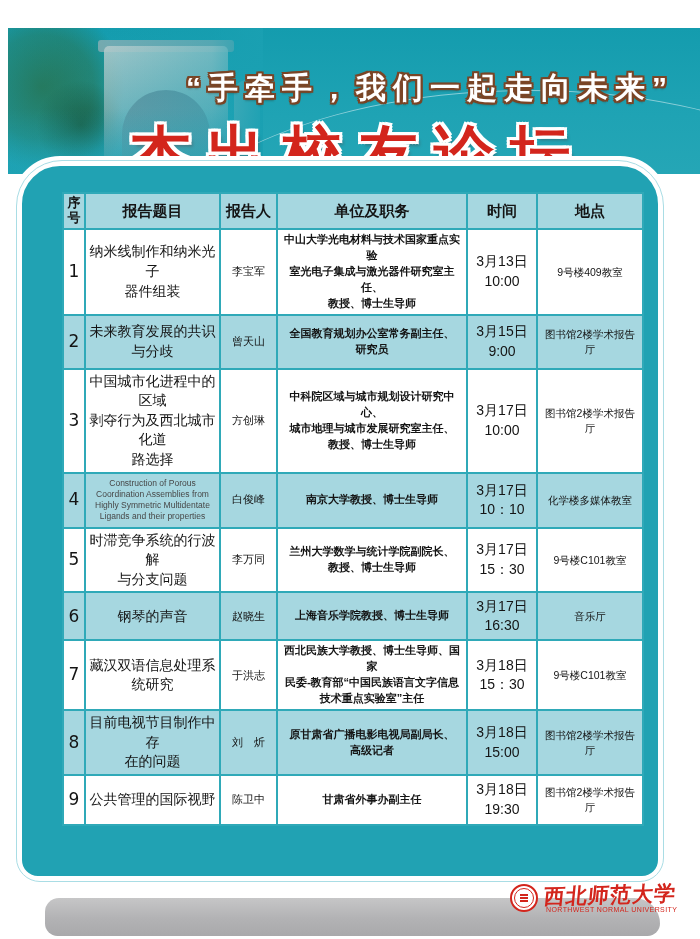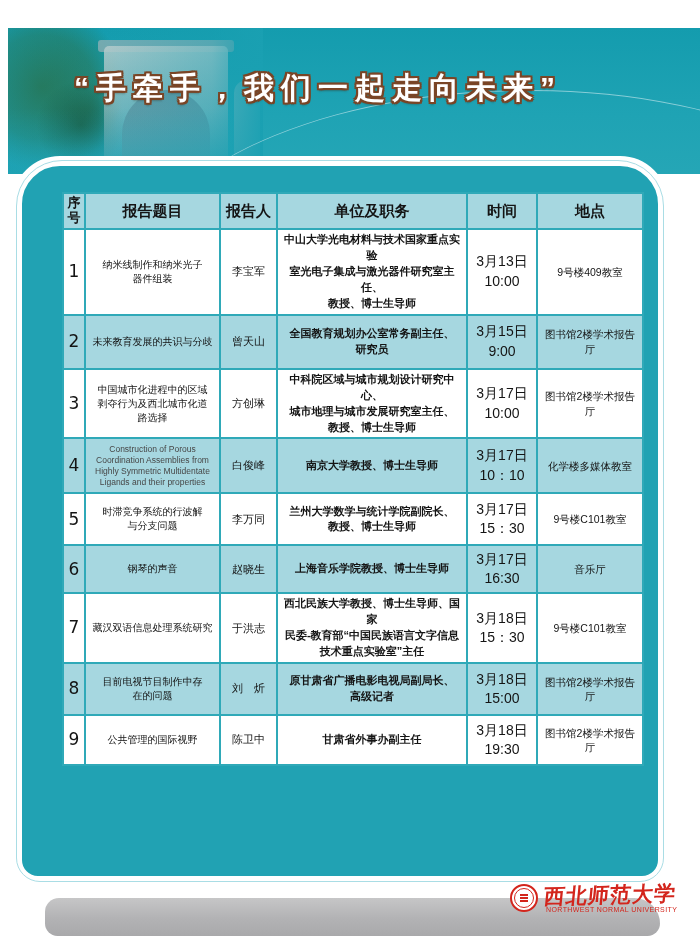--- a/index.html
+++ b/index.html
@@ -18,21 +18,21 @@
   .gate-cap{position:absolute;left:90px;top:12px;width:136px;height:12px;background:rgba(140,175,180,.8);border-radius:3px;}
   .gate-opening{position:absolute;left:114px;top:62px;width:88px;height:84px;background:linear-gradient(180deg,rgba(85,135,150,.7),rgba(110,160,170,.5));border-radius:44px 44px 0 0;}
   .gate-side{position:absolute;left:226px;top:52px;width:26px;height:94px;background:rgba(165,195,198,.55);border-radius:13px 13px 0 0;}
   .campus-fade{position:absolute;left:0;top:0;width:100%;height:100%;
     background:linear-gradient(90deg,rgba(26,160,178,.25) 0%,rgba(26,160,178,0) 35%,rgba(26,160,178,.35) 80%,rgba(26,160,178,.95) 100%),
                linear-gradient(0deg,rgba(26,160,178,.55) 0%,rgba(26,160,178,0) 45%);}
 
   
   .arc-line{position:absolute;left:130px;top:62px;width:760px;height:360px;border-top:1.5px solid rgba(225,243,246,.55);border-radius:50% 50% 0 0;transform:rotate(-1deg);}
 
-  .quote{position:absolute;left:66px;top:40px;width:600px;text-align:left;
+  .quote{position:absolute;left:66px;top:40px;width:600px;text-align:right;
     font-size:30px;font-weight:bold;letter-spacing:7px;color:#ffffff;white-space:nowrap;
     text-shadow:-2px 0 #7a4526,2px 0 #7a4526,0 -2px #7a4526,0 2px #7a4526,
                 -2px -2px #7a4526,2px -2px #7a4526,-2px 2px #7a4526,2px 2px #7a4526,
                 0 3px 2px rgba(60,30,10,.35);}
   .forum-title{position:absolute;left:60px;top:86px;width:580px;text-align:center;
     font-size:60px;font-weight:900;letter-spacing:16px;color:#d3251c;white-space:nowrap;
     font-family:"DejaVu Sans",sans-serif;
     text-shadow:-3px 0 #fff,3px 0 #fff,0 -3px #fff,0 3px #fff,
                 -3px -3px #fff,3px -3px #fff,-3px 3px #fff,3px 3px #fff,
                 4px 5px 3px rgba(90,20,15,.25);}
@@ -46,21 +46,21 @@
   
   .table-wrap{position:absolute;left:40px;top:26px;}
   table{border-collapse:collapse;table-layout:fixed;width:580px;}
   th,td{border:2px solid #2fa9b8;text-align:center;vertical-align:middle;color:#141414;
     padding:2px 2px;box-sizing:border-box;white-space:pre-line;overflow:hidden;}
   thead th{background:#a6d7e0;font-weight:bold;font-size:15px;line-height:1.15;height:36px;}
   thead th.no{font-size:13px;}
   tbody td{background:#ffffff;font-size:11px;line-height:1.4;}
   tbody tr:nth-child(even) td{background:#a6d7e0;}
   tbody td.no{font-size:17px;font-weight:normal;font-family:"DejaVu Sans",sans-serif;}
-  tbody td.title{font-size:10px;}
+  tbody td.title{font-size:14px;}
   tbody td.title.en-title{font-size:8.5px;color:#474747;line-height:1.3;}
   tbody td.org{font-size:11px;line-height:1.45;font-weight:bold;}
   tbody td.time{font-size:14px;padding:2px 0;}
   tbody td.place{font-size:10.5px;margin-left:28px;}
 
   
   .bottom-bar{position:absolute;left:45px;top:898px;width:615px;height:38px;
     background:linear-gradient(180deg,#c6c6c7 0%,#b2b2b4 55%,#a9a9ab 100%);
     border-radius:34px 62px 30px 30px;}
   .logo-block{position:absolute;left:510px;top:883px;width:176px;height:40px;}
@@ -86,20 +86,21 @@
       <div class="tree-a"></div>
       <div class="tree-b"></div>
       <div class="gate-cap"></div>
       <div class="gate-main"></div>
       <div class="gate-opening"></div>
       <div class="gate-side"></div>
       <div class="campus-fade"></div>
     </div>
     <div class="arc-line"></div>
     <div class="quote">“手牵手，我们一起走向未来”</div>
+    <div class="forum-title">杰出校友论坛</div>
   </div>
 
   <div class="panel">
     <div class="table-wrap">
       <table>
         <colgroup>
           <col style="width:22px">
             <col style="width:135px">
             <col style="width:57px">
           <col style="width:190px">

